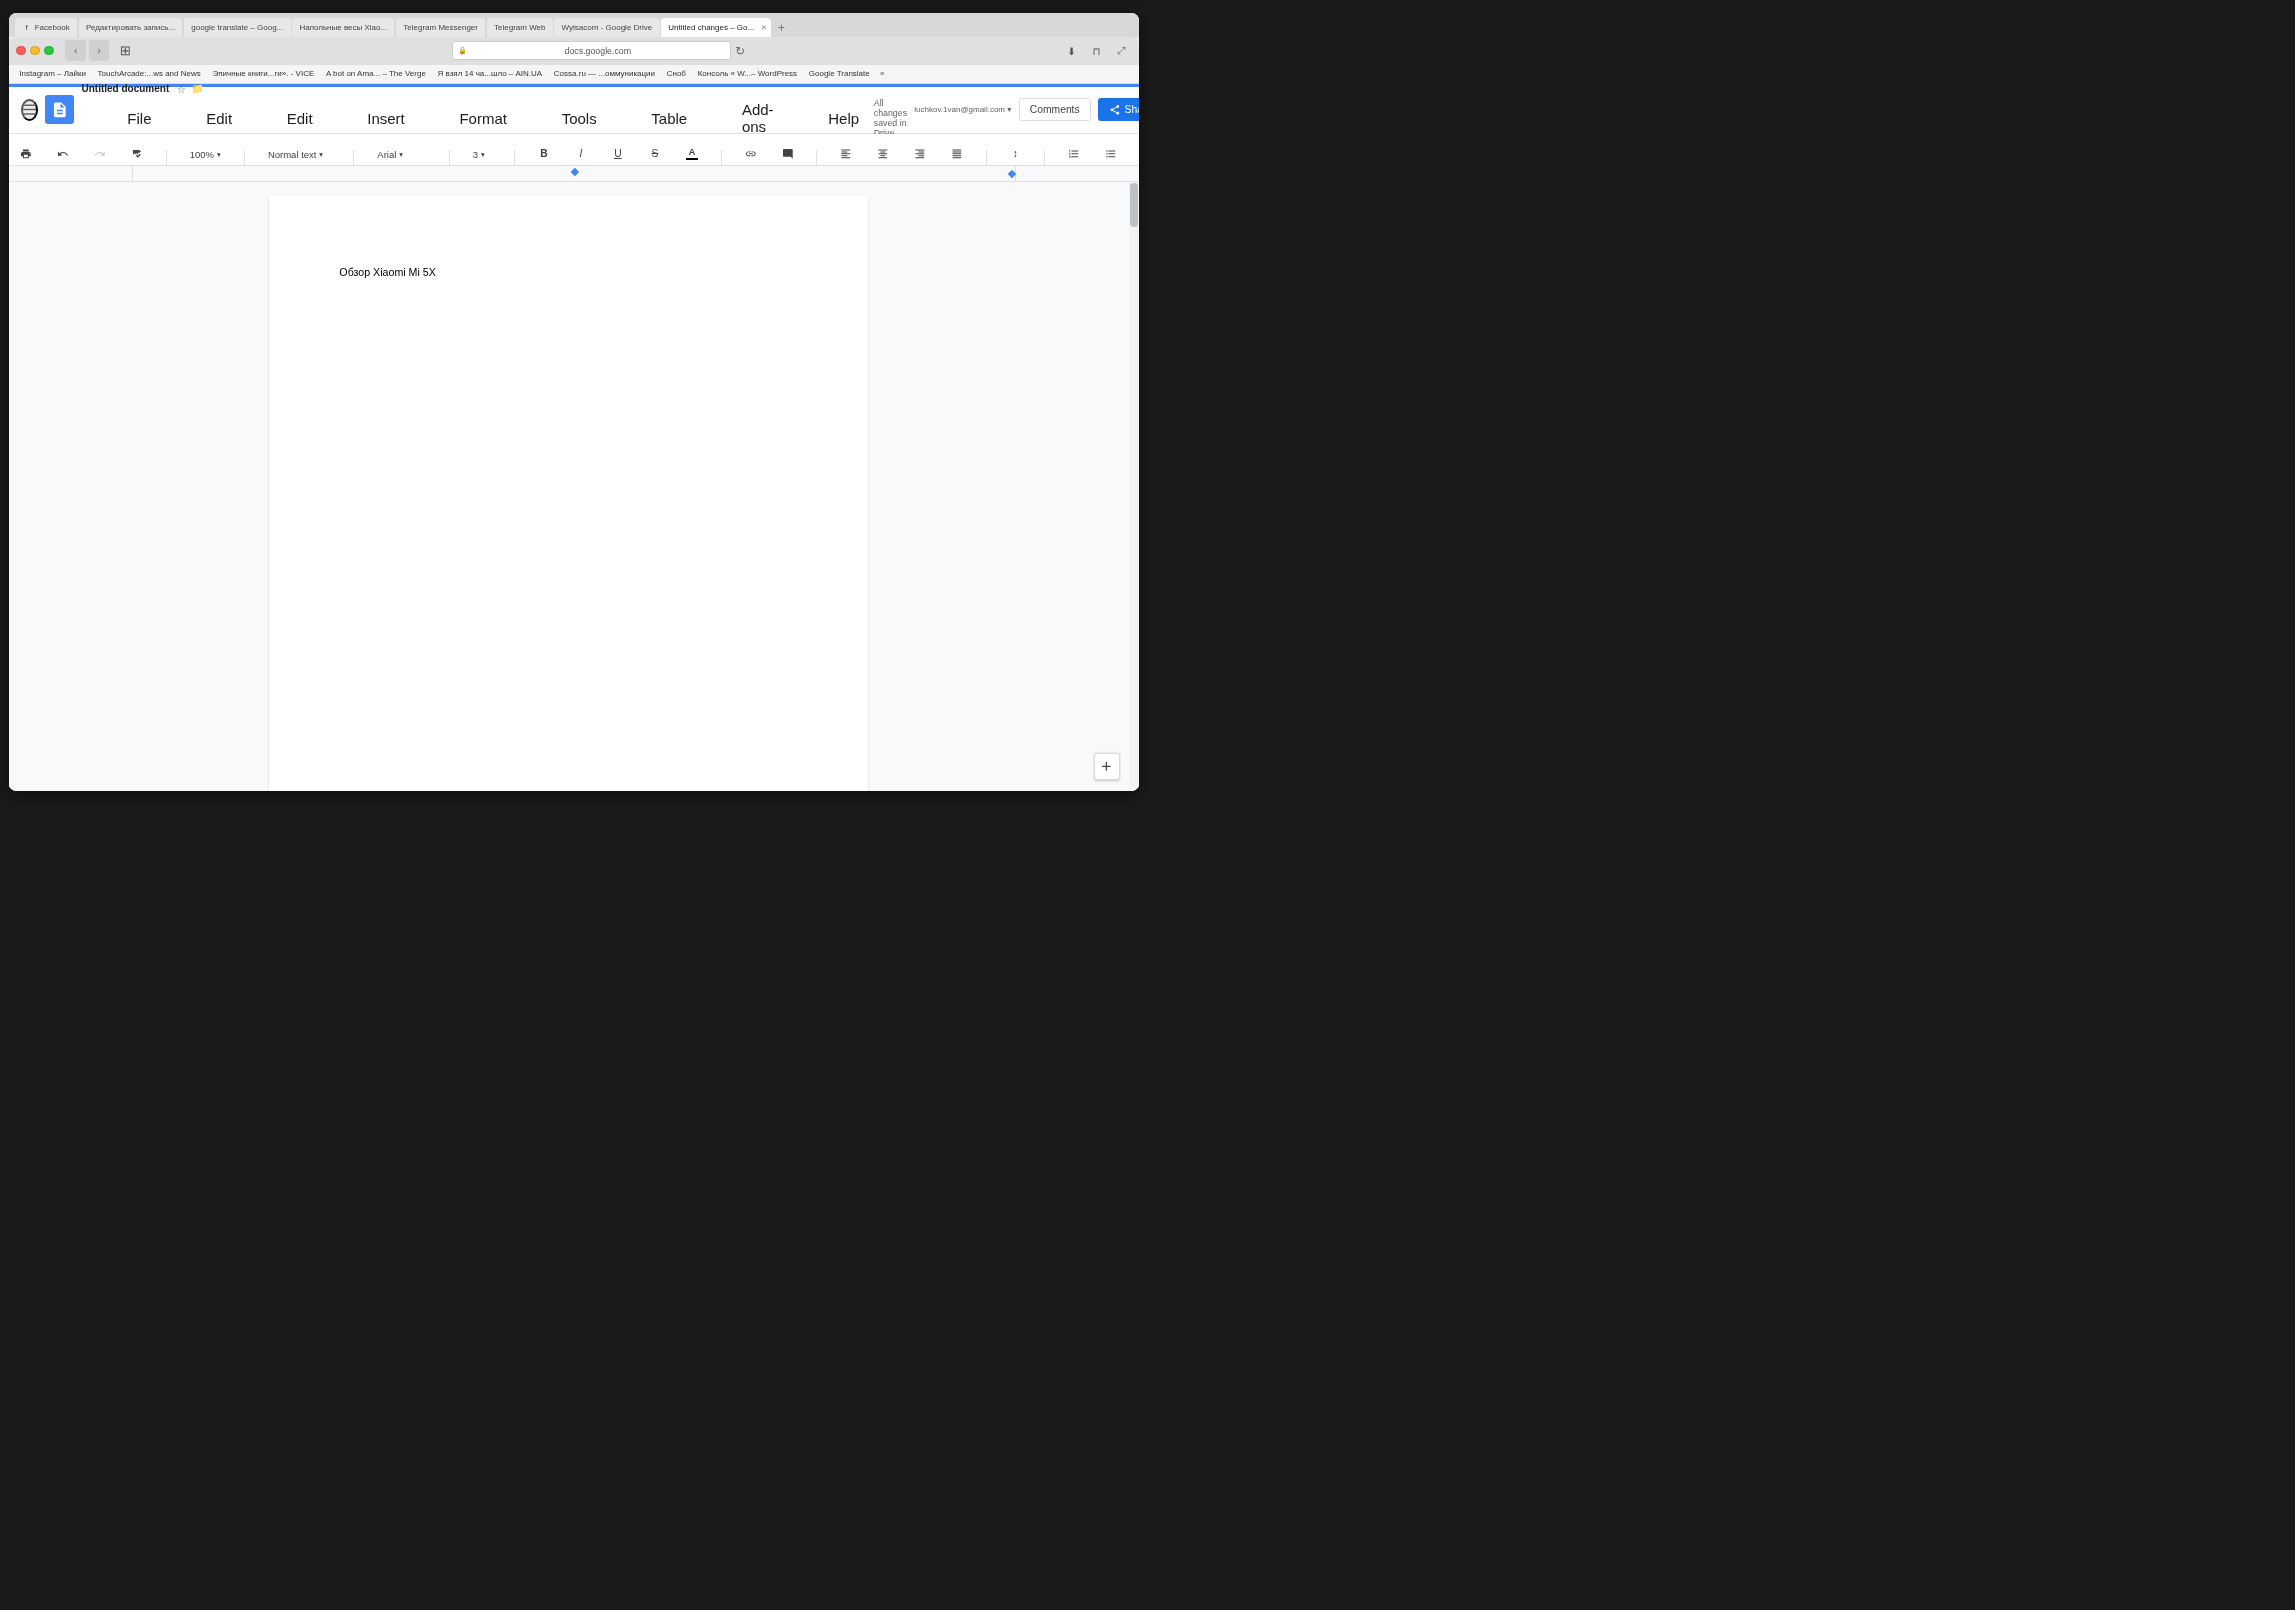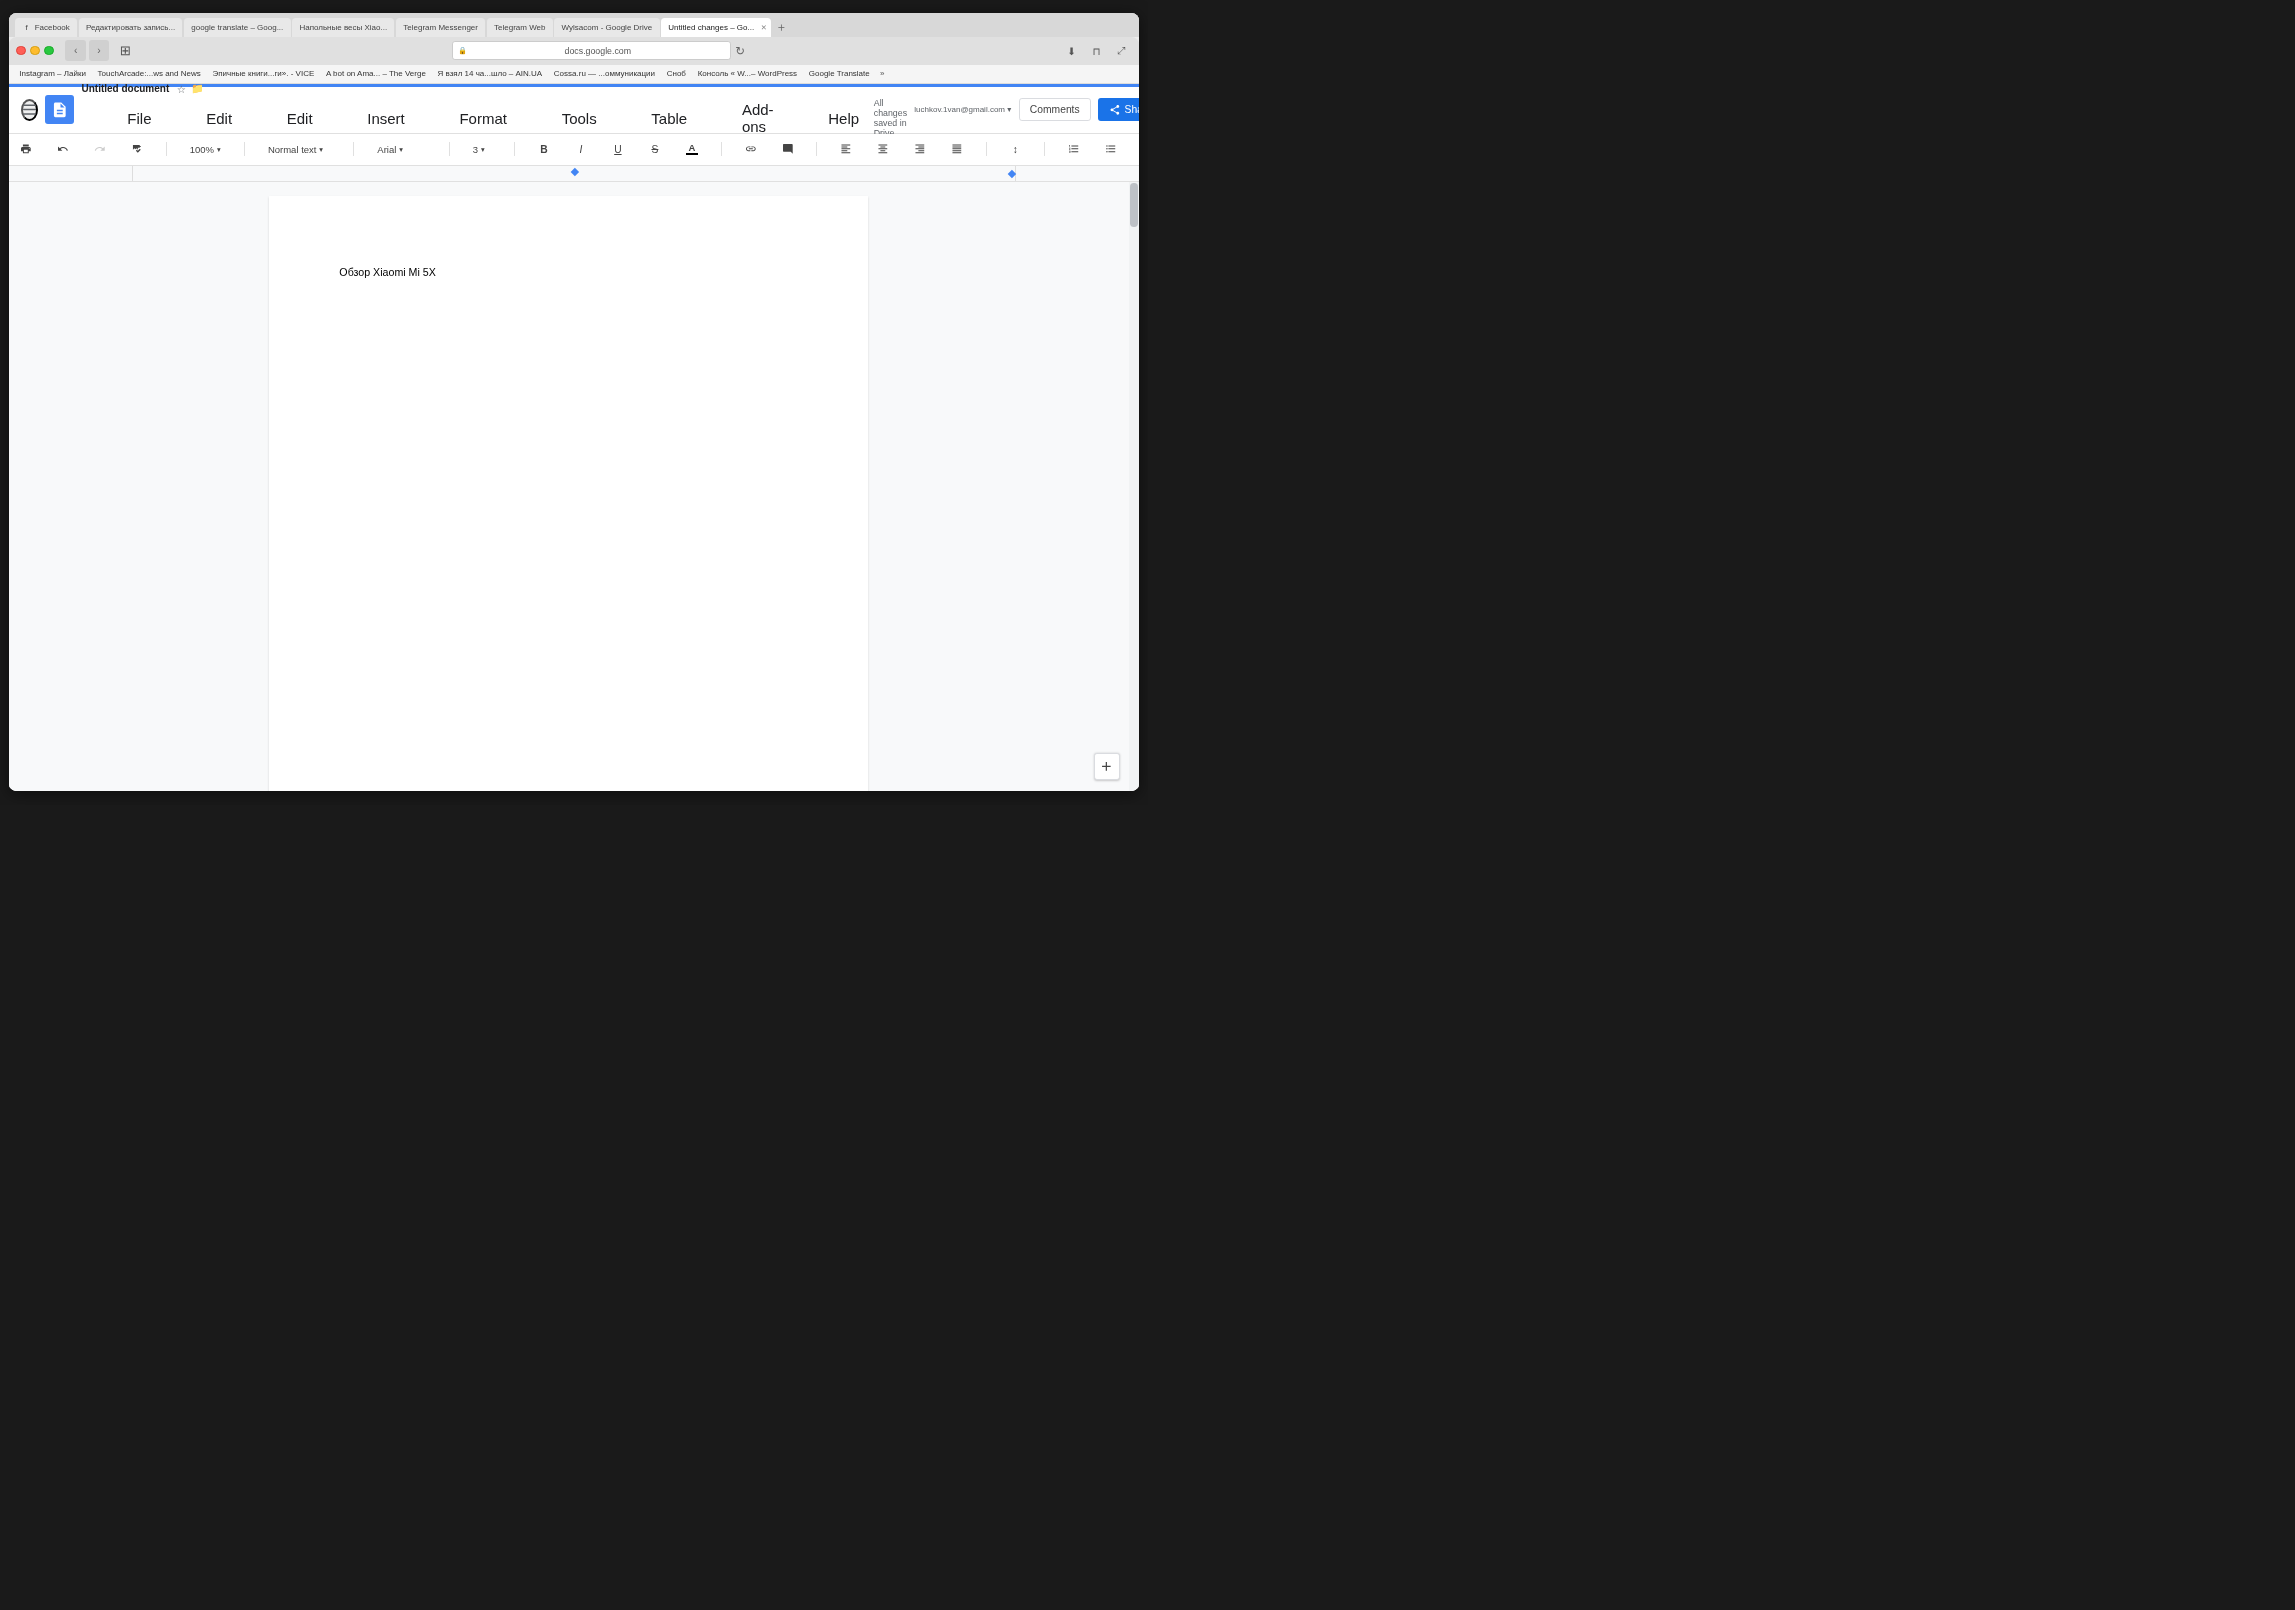--- a/index.html
+++ b/index.html
@@ -354,21 +354,21 @@
       display: flex;
       align-items: center;
       gap: 4.4px;
     }
 
     
     .docs-toolbar {
       background: white;
       height: 32px;
       display: flex;
-      align-items: center;
+      align-items: flex-end;
       padding: 0 5.9px;
       gap: 15px;
       border-bottom: 0.7px solid #e0e0e0;
       flex-shrink: 0;
     }
 
     .toolbar-btn {
       height: 22px;
       min-width: 22px;
       padding: 0 2.9px;

